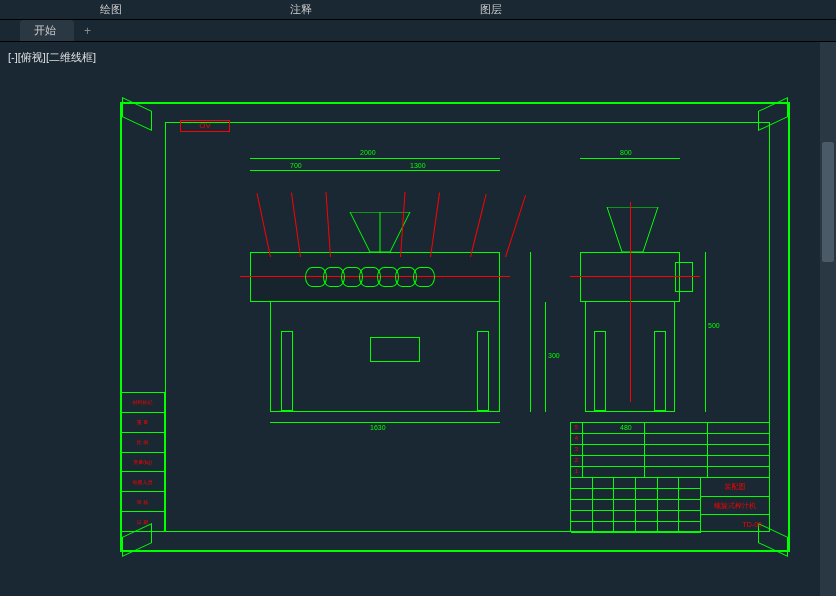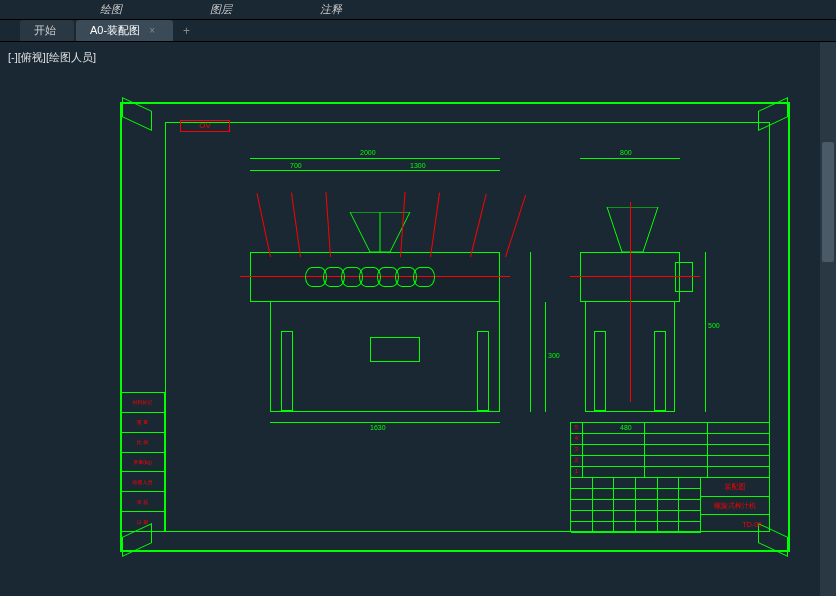--- a/index.html
+++ b/index.html
@@ -13,21 +13,21 @@
   }
   .menubar {
     height: 20px;
     background: #1a2833;
     border-bottom: 1px solid #000;
     display: flex;
     align-items: center;
     font-size: 11px;
     color: #ccc;
   }
-  .menubar .mi { padding: 0 44px; font-style: italic; }
+  .menubar .mi { padding: 0 84px; }
   .menubar .mi:first-child { padding-left: 100px; }
   .tabs {
     height: 22px;
     background: #1a2833;
     display: flex;
     align-items: flex-end;
     border-bottom: 1px solid #000;
     padding-left: 20px;
   }
   .tab {
@@ -347,37 +347,33 @@
     height: 120px;
     background: #4a5a66;
     border-radius: 2px;
   }
 </style>
 </head>
 <body>
 
 <div class="menubar">
   <span class="mi">绘图</span>
+  <span class="mi">注释</span>
   <span class="mi">图层</span>
-  <span class="mi">注释</span>
 </div>
 
 <div class="tabs">
   <div class="tab">
     <span>开始</span>
   </div>
-  <div class="tab active">
-    <span>A0-装配图</span>
-    <span class="close">×</span>
-  </div>
   <div class="tab-plus">+</div>
 </div>
 
 <div class="viewport">
-  <div class="view-label">[-][俯视][绘图人员]</div>
+  <div class="view-label">[-][俯视][二维线框]</div>
 
   <div class="drawing-area">
     <div class="frame-outer"></div>
     <div class="frame-corner fc-tl"></div>
     <div class="frame-corner fc-tr"></div>
     <div class="frame-corner fc-bl"></div>
     <div class="frame-corner fc-br"></div>
     <div class="inner-frame"></div>
     <div class="ov-label">OV</div>
 

